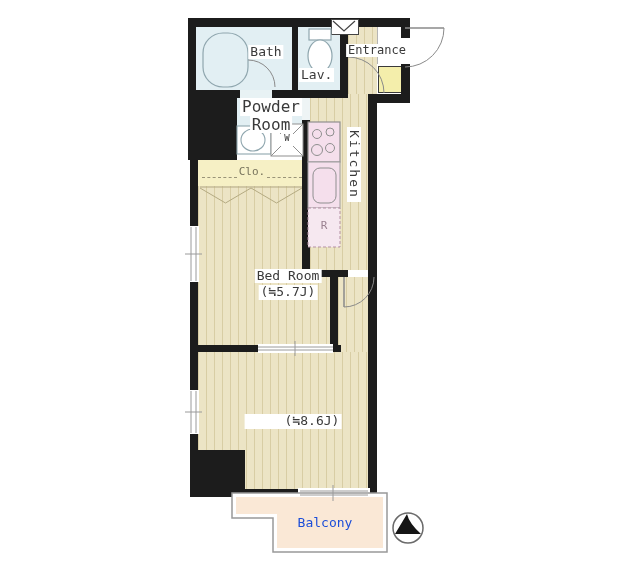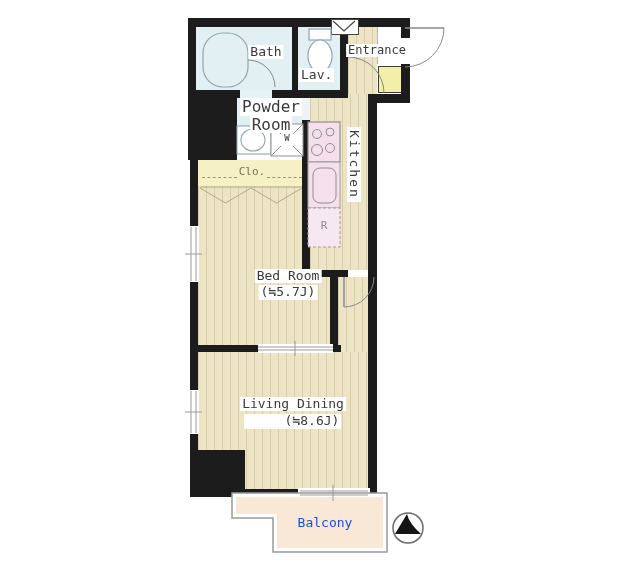--- a/index.html
+++ b/index.html
@@ -154,20 +154,20 @@
   <div class="label" style="left:202px;top:166px;width:100px;display:flex;align-items:flex-end;font-size:11px;color:#77735c;">
     <span style="flex:1;border-top:1px dashed #9a9478;"></span>
     <span style="padding:0 2px;">Clo.</span>
     <span style="flex:1;border-top:1px dashed #9a9478;"></span>
   </div>
   <div class="label center" style="left:252px;top:269px;font-size:13px;margin-left:36px;">
     <span class="wbg">Bed Room</span><br>
     <span class="wbg" style="margin-top:2px;">(≒5.7J)</span>
   </div>
   <div class="label center" style="left:293px;top:397px;font-size:13px;">
-    <span class="wbg">Living Dining</span><br>
+    <br>
     <span class="wbg" style="margin-top:3px;padding-left:40px;">(≒8.6J)</span>
   </div>
   <div class="label center" style="left:325px;top:516px;font-size:13px;color:#1d4ed8;">Balcony</div>
   <div class="label center" style="left:324px;top:220px;font-size:11px;color:#9a8190;">R</div>
   <div class="label center" style="left:287px;top:134px;font-size:9px;color:#333;">W</div>
 
 </div>
 
 </body></html>

